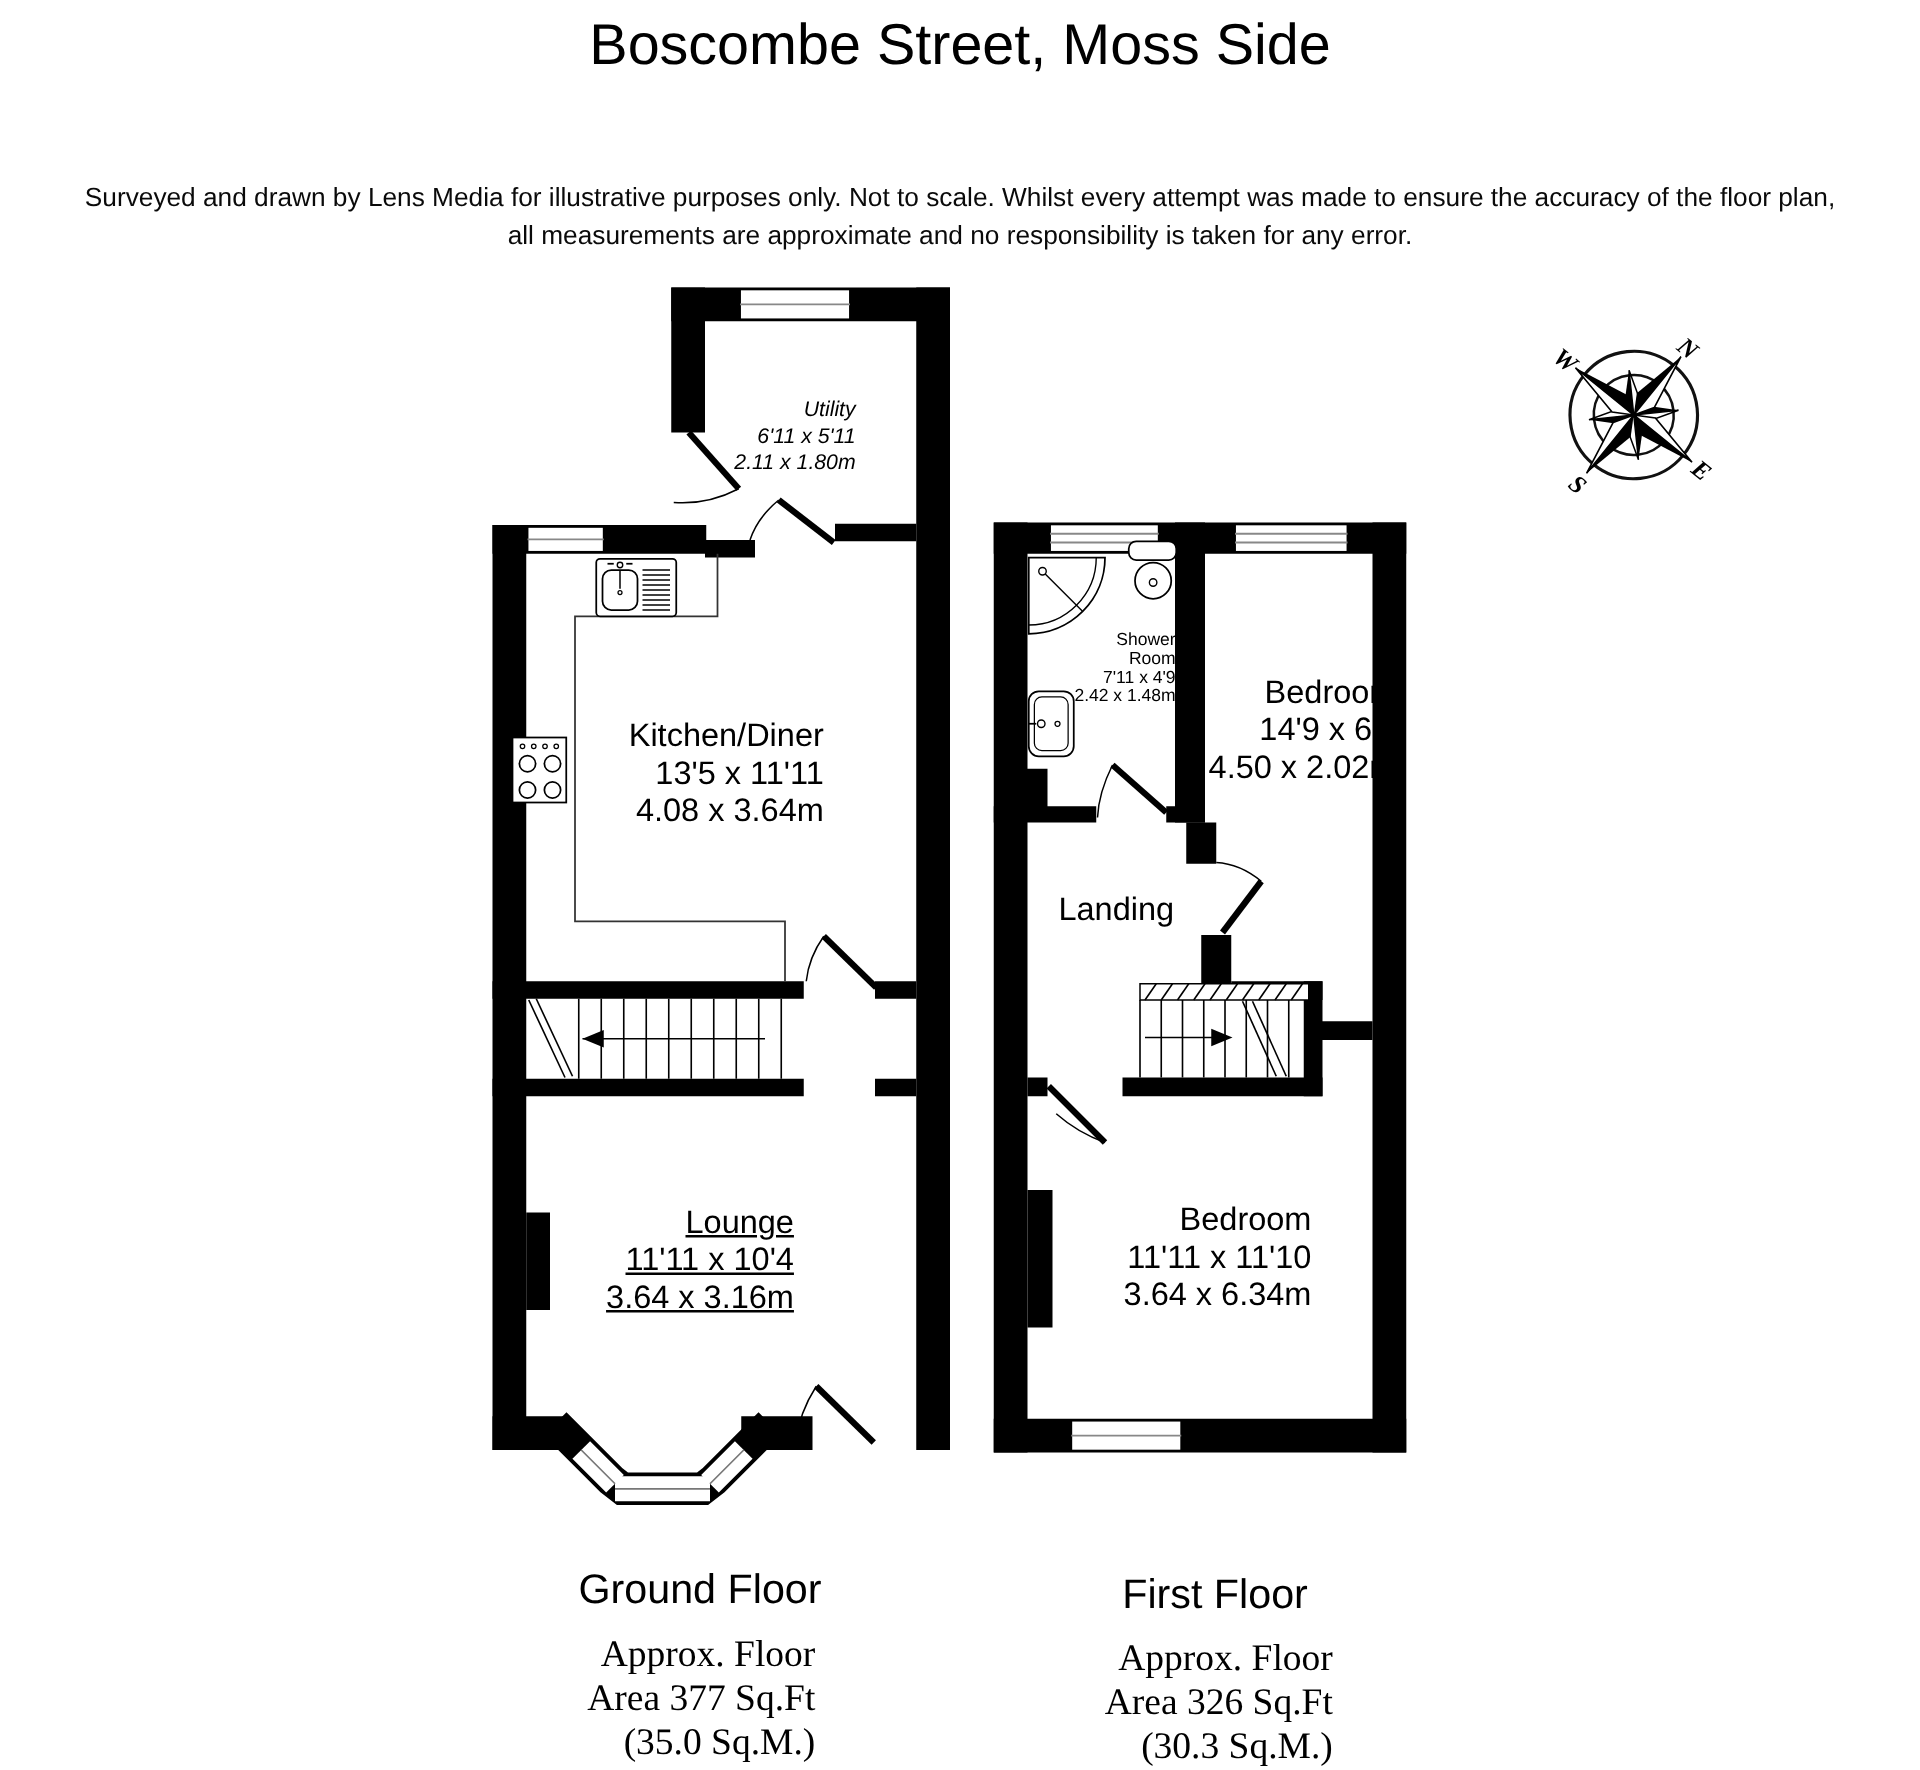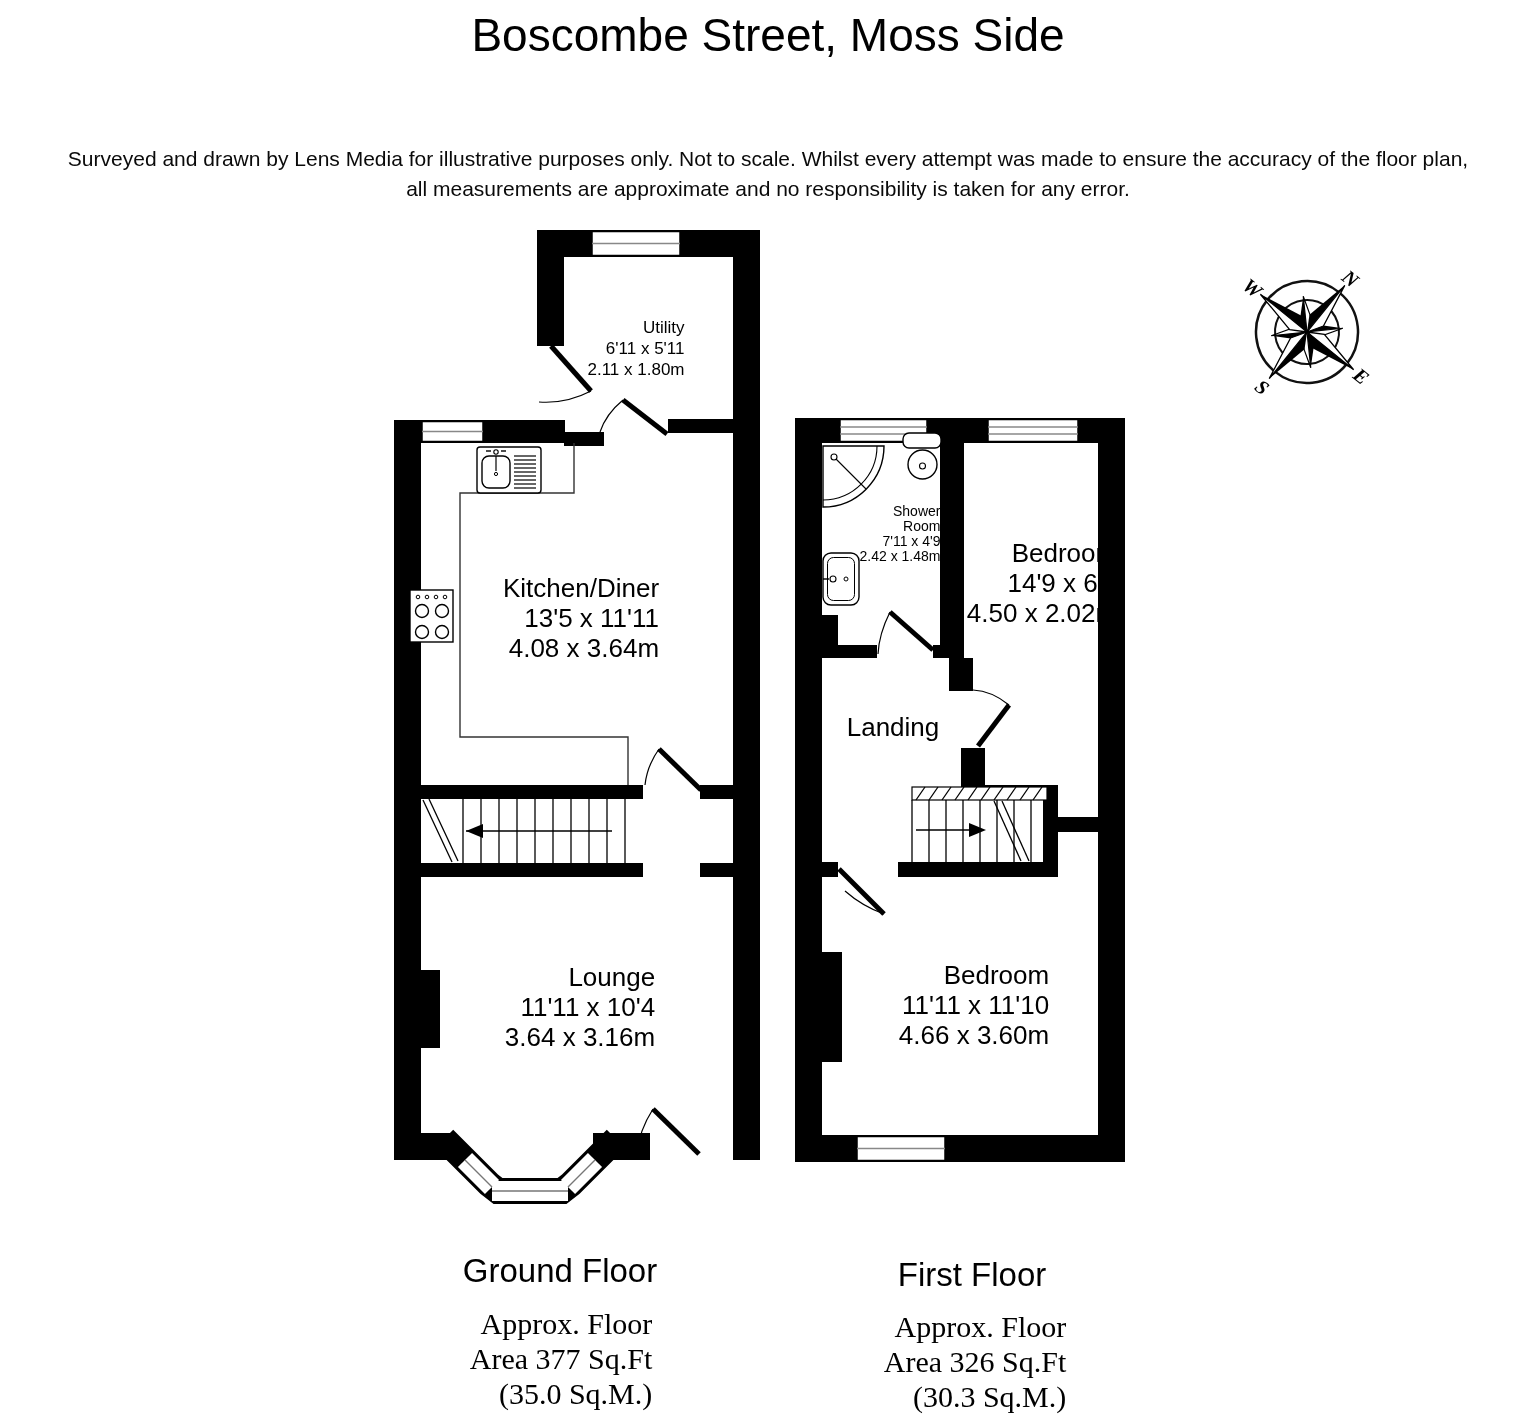--- a/index.html
+++ b/index.html
@@ -252,31 +252,31 @@
       <text x="0" y="78">S</text>
       <text x="-70" y="7">W</text>
     </g>
   </g>
 </svg>
 
 <div class="ctr title1 lbl">Boscombe Street, Moss Side</div>
 <div class="ctr disc disc2 lbl">all measurements are approximate and no responsibility is taken for any error.</div>
 <div class="ctr disc disc1 lbl">Surveyed and drawn by Lens Media for illustrative purposes only. Not to scale. Whilst every attempt was made to ensure the accuracy of the floor plan,</div>
 
-<div class="ctr room-sm lbl" style="top:317px;left:636px;">
+<div class="ctr room-sm lbl" style="top:317px;left:636px;font-style:italic;">
   <div>Utility</div>
   <div>6'11 x 5'11</div>
   <div>2.11 x 1.80m</div>
 </div>
 <div class="ctr room lbl" style="top:573px;left:581px;">
   <div>Kitchen/Diner</div>
   <div>13'5 x 11'11</div>
   <div>4.08 x 3.64m</div>
 </div>
-<div class="ctr room lbl" style="top:962px;left:580px;">
+<div class="ctr room lbl" style="top:962px;left:560px;text-decoration:underline;">
   <div>Lounge</div>
   <div>11'11 x 10'4</div>
   <div>3.64 x 3.16m</div>
 </div>
 
 <div class="ctr room-xs lbl" style="top:504px;left:900px;">
   <div>Shower</div>
   <div>Room</div>
   <div>7'11 x 4'9</div>
   <div>2.42 x 1.48m</div>
@@ -285,21 +285,21 @@
   <div>Bedroom</div>
   <div>14'9 x 6'8</div>
   <div>4.50 x 2.02m</div>
 </div>
 <div class="ctr room lbl" style="top:712px;left:893px;">
   <div>Landing</div>
 </div>
 <div class="ctr room lbl" style="top:960px;left:974px;">
   <div>Bedroom</div>
   <div>11'11 x 11'10</div>
-  <div>4.66 x 3.60m</div>
+  <div>3.64 x 6.34m</div>
 </div>
 
 <div class="ctr cap lbl" style="top:1252px;left:560px;">Ground Floor</div>
 <div class="ctr area lbl" style="top:1306px;left:561px;">
   <div>Approx. Floor</div>
   <div>Area 377 Sq.Ft</div>
   <div>(35.0 Sq.M.)</div>
 </div>
 <div class="ctr cap lbl" style="top:1256px;left:972px;">First Floor</div>
 <div class="ctr area lbl" style="top:1309px;left:975px;">

